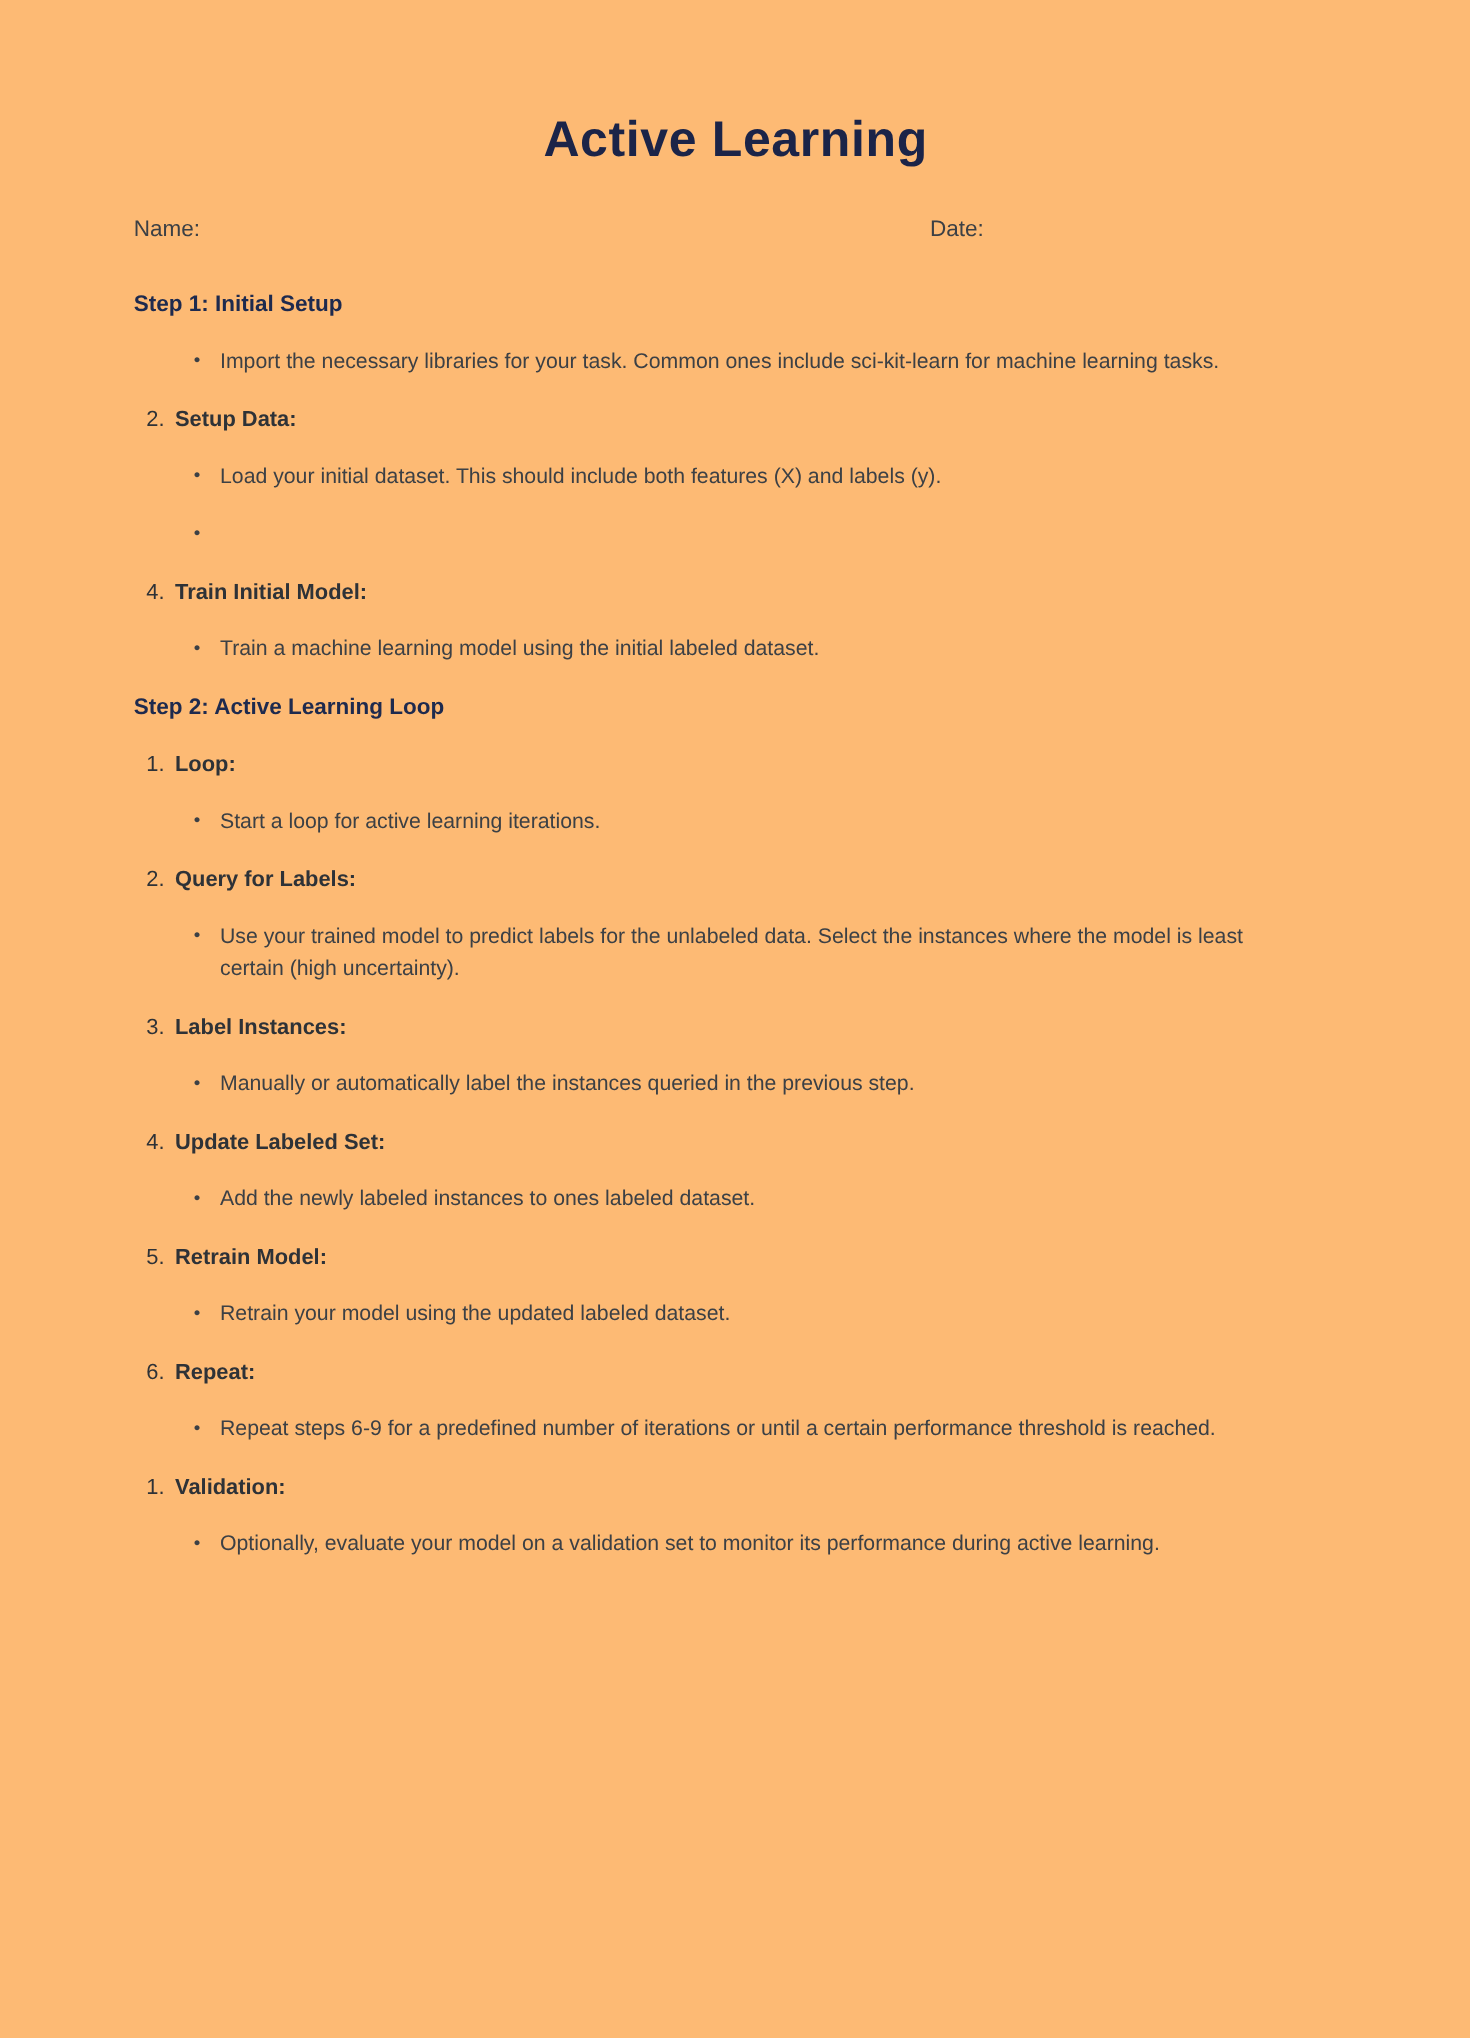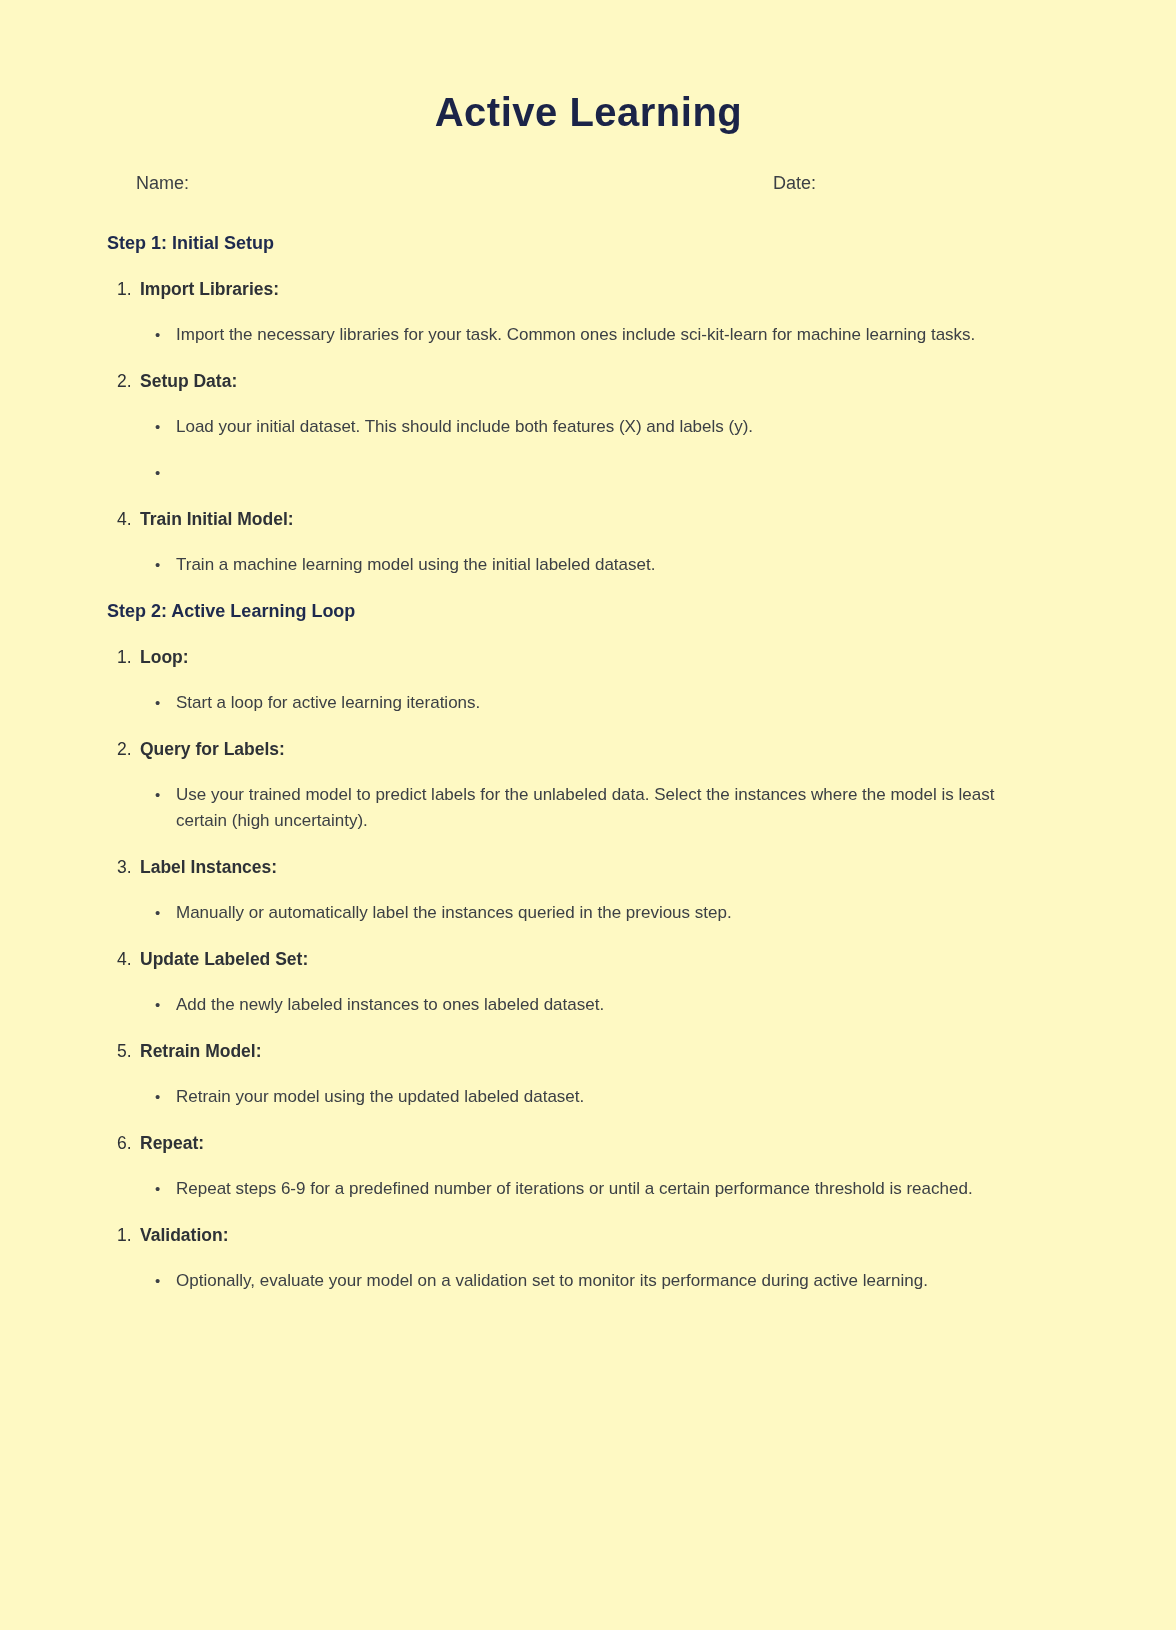--- a/index.html
+++ b/index.html
@@ -7,40 +7,40 @@
   body {
     width: 1176px;
     height: 1630px;
     font-family: "Liberation Sans", sans-serif;
     color: var(--body, #3c4045);
     overflow: hidden;
   }
   .page {
     width: 1176px;
     height: 1630px;
-    background: #fef9c3;
+    background: #fdba74;
     padding: 88px 106px 40px 107px;
   }
   .doc-title {
     text-align: center;
     font-size: 40px;
     line-height: 48px;
     font-weight: bold;
     color: var(--title, #1b2448);
     margin-bottom: 36px;
     letter-spacing: 0.5px;
   }
   .fields-row {
     font-size: 18px;
     line-height: 22px;
     color: var(--body, #3c4045);
     margin-bottom: 36px;
     white-space: nowrap;
   }
-  .field-name { display: inline-block; width: 637px; margin-left: 29px; }
+  .field-name { display: inline-block; width: 637px; }
   .field-date { display: inline-block; }
   .section-heading {
     font-size: 18px;
     line-height: 26px;
     font-weight: bold;
     color: var(--heading, #1e2a4e);
     margin-bottom: 20px;
   }
   .item-label-row {
     font-size: 17.5px;
@@ -81,21 +81,20 @@
 <div class="page">
   <div class="doc-title">Active Learning</div>
 
   <div class="fields-row">
     <span class="field-name">Name:</span><span class="field-date">Date:</span>
   </div>
 
   <div>
       <div class="section">
         <div class="section-heading">Step 1: Initial Setup</div>
-        <div class="item-label-row"><span class="item-number">1.</span><span class="item-label">Import Libraries:</span></div>
         <div class="bullet-row">
           <span class="bullet-glyph">•</span>
           <span class="bullet-text">Import the necessary libraries for your task. Common ones include sci-kit-learn for machine learning tasks.</span>
         </div>
         <div class="item-label-row"><span class="item-number">2.</span><span class="item-label">Setup Data:</span></div>
         <div class="bullet-row">
           <span class="bullet-glyph">•</span>
           <span class="bullet-text">Load your initial dataset. This should include both features (X) and labels (y).</span>
         </div>
         <div class="bullet-row">

